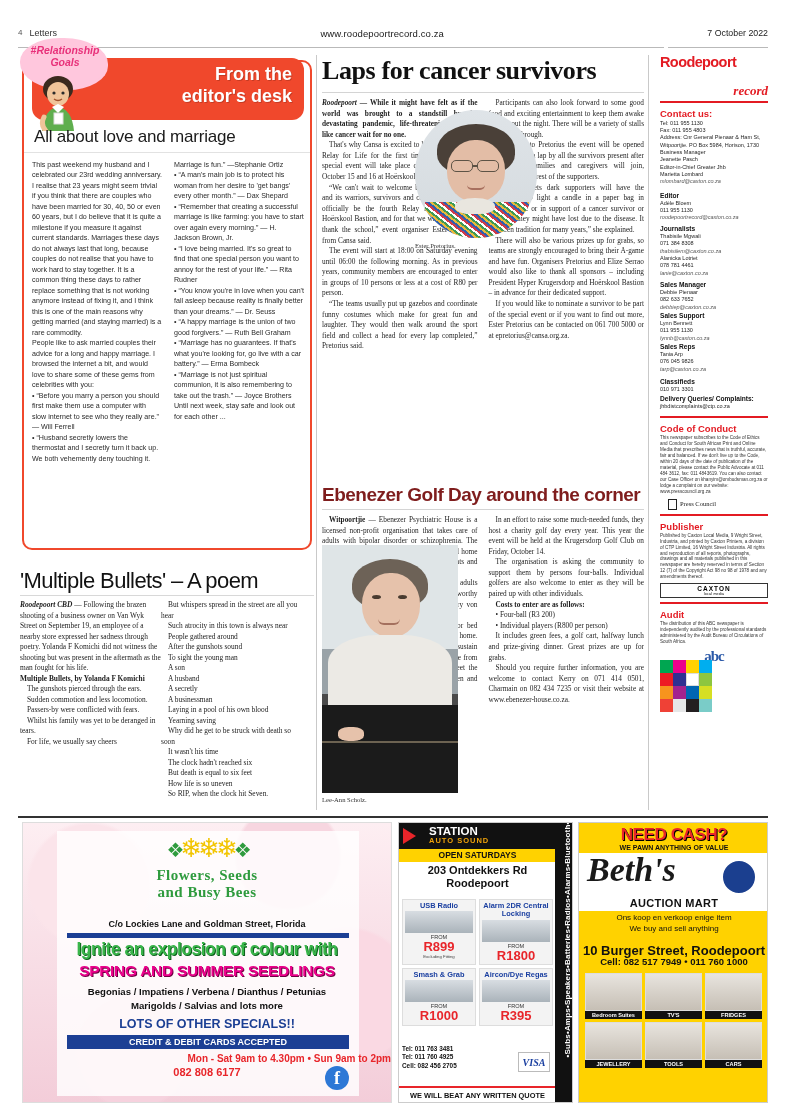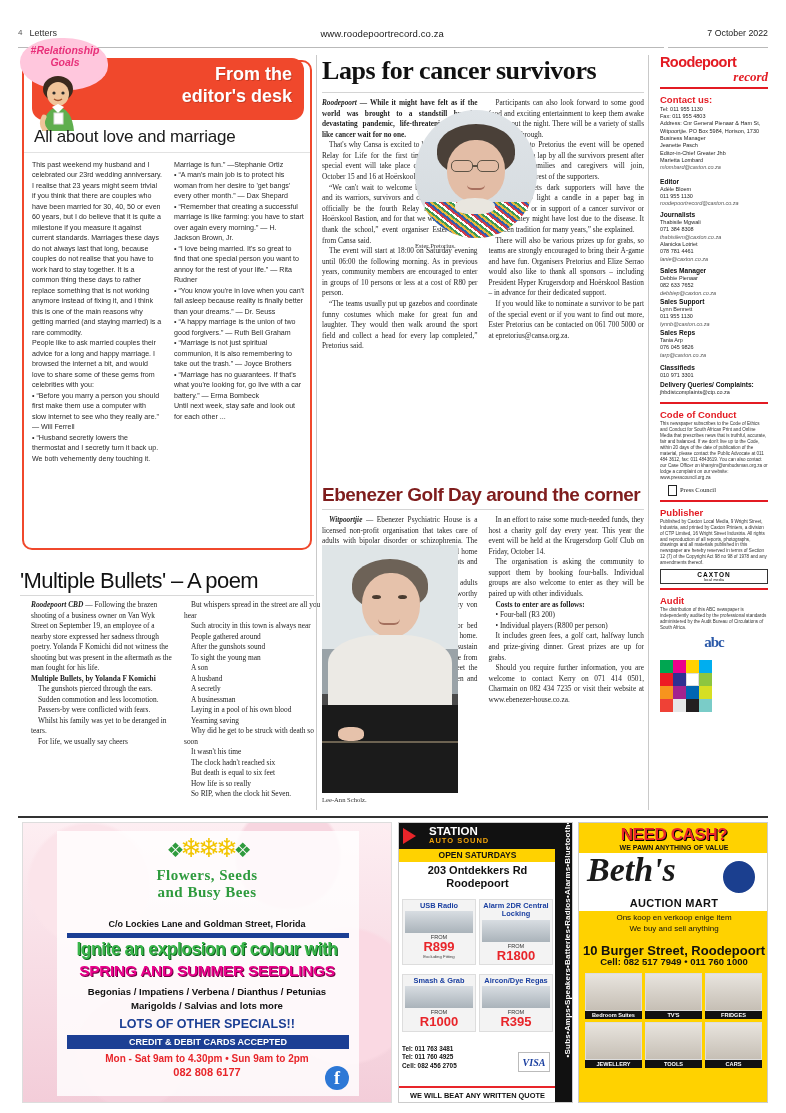--- a/index.html
+++ b/index.html
@@ -65,22 +65,22 @@
   .ed-col { width:130px; font-size:7.1px; line-height:1.48; color:#2a2a2a; }
   .ed-col p { margin-bottom:0; }
 
   
   .poem-title {
     position:absolute; left:20px; top:568px; width:300px;
     font-size:22px; color:#111; letter-spacing:-.6px;
   }
   .poem-rule { position:absolute; left:20px; top:595px; width:294px; height:1px; background:#d8d8d8; }
   .poem-cols {
-    position:absolute; left:31px; top:600px; width:294px; height:210px;
-    display:flex; gap:12px;
+    position:absolute; left:20px; top:600px; width:294px; height:210px;
+    display:flex; 
   }
   .poem-col { width:141px; font-family:"Liberation Serif", serif; font-size:7.4px; line-height:1.42; color:#222; }
   .poem-col .lead { font-weight:bold; font-style:italic; }
   .poem-col .subhead { font-weight:bold; }
   .poem-col .ind { text-indent:7px; }
 
   
   .vsep-a { position:absolute; left:316px; top:55px; width:1px; height:755px; background:#c9c9c9; }
   .vsep-b { position:absolute; left:648px; top:55px; width:1px; height:755px; background:#c9c9c9; }
 
@@ -129,21 +129,21 @@
     position:absolute; left:322px; top:484px; width:322px;
     font-size:19px; color:#7f1d1d; letter-spacing:-.5px;
   }
   .story2-rule { position:absolute; left:322px; top:509px; width:322px; height:1px; background:#d4d4d4; }
   .story2 {
     position:absolute; left:322px; top:515px; width:322px; height:290px;
     font-family:"Liberation Serif", serif; font-size:7.3px; line-height:1.45; color:#1d1d1d;
     column-count:2; column-gap:11px; text-align:justify;
   }
   .story2 p { text-indent:7px; margin:0; }
-  .story2 .lead { font-weight:bold; font-style:italic; }
+  .story2 .lead { font-weight:bold; }
   .story2 .subhead { font-weight:bold; text-indent:7px; }
   .photo2 {
     position:absolute; left:322px; top:545px; width:136px; height:248px;
     background:linear-gradient(#cfd6da,#b9c2c7); overflow:hidden;
   }
   .photo2 .bg { position:absolute; inset:0; background:linear-gradient(#dfe5e7 0 42%, #9aa3a8 42% 60%, #4a4a4a 60% 100%); }
   .photo2 .hair { position:absolute; left:30px; top:14px; width:76px; height:50px; border-radius:50% 50% 40% 40%; background:#6d6257; }
   .photo2 .face { position:absolute; left:40px; top:28px; width:58px; height:64px; border-radius:48%; background:#e6c2ab; }
   .photo2 .eye1 { position:absolute; left:50px; top:50px; width:9px; height:4px; border-radius:50%; background:#493b30; }
   .photo2 .eye2 { position:absolute; left:76px; top:50px; width:9px; height:4px; border-radius:50%; background:#493b30; }
@@ -157,21 +157,21 @@
     font-family:"Liberation Serif", serif; font-size:6.6px; color:#333;
   }
 
   
   .rail { position:absolute; left:660px; top:55px; width:108px; height:755px; }
   .rail .logo-top {
     font-weight:bold; font-size:14.5px; color:#e31b23; letter-spacing:-.6px; line-height:1;
   }
   .rail .logo-sub {
     font-family:"Liberation Serif", serif; font-style:italic; font-weight:bold;
-    font-size:13px; color:#e31b23; text-align:right; line-height:1; margin-top:0;
+    font-size:13px; color:#e31b23; text-align:right; line-height:1; margin-top:14px;
   }
   .rail .redrule { height:2px; background:#e31b23; margin:4px 0 3px; }
   .rail h4 { font-size:9.5px; color:#e31b23; font-weight:bold; margin:5px 0 1px; }
   .rail .blk { font-size:5.5px; line-height:1.34; color:#1f1f1f; }
   .rail .em { font-style:italic; color:#555; }
   .rail .tiny { font-size:4.6px; line-height:1.3; color:#333; }
   .rail .pc {
     display:flex; align-items:center; gap:3px; margin:4px 0 3px 8px;
   }
   .rail .pc .bk { width:9px; height:11px; border:1.2px solid #222; }
@@ -207,21 +207,21 @@
   .daisy .leaf { color:#2f9b3e; font-size:20px; }
   .fl-t1 { position:absolute; top:44px; width:100%; text-align:center; font-family:"Liberation Serif", serif; font-weight:bold; font-size:15px; color:#2f9b3e; line-height:1.12; letter-spacing:.5px; }
   .fl-t2 { position:absolute; top:84px; width:100%; text-align:center; font-family:"Liberation Serif", serif; font-style:italic; font-weight:bold; font-size:10px; color:#2f9b3e; }
   .fl-t3 { position:absolute; top:96px; width:100%; text-align:center; font-weight:bold; font-size:9px; color:#111; }
   .fl-bar1 { position:absolute; left:44px; top:110px; width:282px; height:5px; background:#1c3f94; }
   .fl-t4 { position:absolute; top:116px; width:100%; text-align:center; font-weight:bold; font-size:17.5px; color:#39b54a; letter-spacing:-.5px; -webkit-text-stroke:0; text-shadow:1px 1px 0 #0a5e1a; }
   .fl-t5 { position:absolute; top:139px; width:100%; text-align:center; font-weight:bold; font-size:15.5px; color:#ec008c; letter-spacing:-.3px; text-shadow:1px 1px 0 #6d0040; }
   .fl-t6 { position:absolute; top:162px; width:100%; text-align:center; font-weight:bold; font-size:9.6px; color:#111; line-height:1.5; }
   .fl-t7 { position:absolute; top:194px; width:100%; text-align:center; font-weight:bold; font-size:12.5px; color:#1c3f94; }
   .fl-bar2 { position:absolute; left:44px; top:212px; width:282px; height:14px; background:#1c3f94; color:#fff; font-weight:bold; font-size:9px; text-align:center; line-height:14px; }
-  .fl-t8 { position:absolute; top:230px; width:100%; text-align:center; font-weight:bold; font-size:10px; color:#e8252a; }
+  .fl-t8 { position:absolute; top:230px; width:100%; text-align:right; font-weight:bold; font-size:10px; color:#e8252a; }
   .fl-t9 { position:absolute; top:243px; width:100%; text-align:center; font-weight:bold; font-size:11px; color:#e8252a; }
   .fb-circle { position:absolute; right:42px; bottom:12px; width:24px; height:24px; border-radius:50%; background:#2d78d6; color:#fff; font-family:"Liberation Serif", serif; font-weight:bold; font-size:18px; text-align:center; line-height:24px; }
 
   .ad-station {
     position:absolute; left:398px; top:822px; width:175px; height:281px;
     background:#fff; border:1px solid #ccc; overflow:hidden;
   }
   .st-top { position:absolute; left:0; top:0; width:157px; height:26px; background:#111; }
   .st-logo { position:absolute; left:30px; top:2px; width:124px; font-weight:bold; font-size:11.5px; color:#fff; line-height:1.05; }
   .st-logo .b { display:block; font-size:7.5px; color:#f0a30a; letter-spacing:1px; }
@@ -309,22 +309,22 @@
       <p>• “Before you marry a person you should first make them use a computer with slow internet to see who they really are.” — Will Ferrell</p>
       <p>• “Husband secretly lowers the thermostat and I secretly turn it back up. We both vehemently deny touching it.</p>
     </div>
     <div class="ed-col">
       <p>Marriage is fun.” —Stephanie Ortiz</p>
       <p>• “A man's main job is to protect his woman from her desire to 'get bangs' every other month.” — Dax Shepard</p>
       <p>• “Remember that creating a successful marriage is like farming: you have to start over again every morning.” — H. Jackson Brown, Jr.</p>
       <p>• “I love being married. It's so great to find that one special person you want to annoy for the rest of your life.” — Rita Rudner</p>
       <p>• “You know you're in love when you can't fall asleep because reality is finally better than your dreams.” — Dr. Seuss</p>
       <p>• “A happy marriage is the union of two good forgivers.” — Ruth Bell Graham</p>
+      <p>• “Marriage has no guarantees. If that's what you're looking for, go live with a car battery.” — Erma Bombeck</p>
       <p>• “Marriage is not just spiritual communion, it is also remembering to take out the trash.” — Joyce Brothers</p>
-      <p>• “Marriage has no guarantees. If that's what you're looking for, go live with a car battery.” — Erma Bombeck</p>
       <p>Until next week, stay safe and look out for each other ...</p>
     </div>
   </div>
 
   <div class="poem-title">'Multiple Bullets' – A poem</div>
   <div class="poem-rule"></div>
   <div class="poem-cols">
     <div class="poem-col">
       <p><span class="lead">Roodepoort CBD</span><span> — Following the brazen shooting of a business owner on Van Wyk Street on September 19, an employee of a nearby store expressed her sadness through poetry. Yolanda F Komichi did not witness the shooting but was present in the aftermath as the man fought for his life.</span></p>
       <p class="subhead">Multiple Bullets, by Yolanda F Komichi</p>
@@ -343,21 +343,21 @@
       <p class="ind">A son</p>
       <p class="ind">A husband</p>
       <p class="ind">A secretly</p>
       <p class="ind">A businessman</p>
       <p class="ind">Laying in a pool of his own blood</p>
       <p class="ind">Yearning saving</p>
       <p class="ind">Why did he get to be struck with death so soon</p>
       <p class="ind">It wasn't his time</p>
       <p class="ind">The clock hadn't reached six</p>
       <p class="ind">But death is equal to six feet</p>
-      <p class="ind">How life is so really</p>
+      <p class="ind">How life is so uneven</p>
       <p class="ind">So RIP, when the clock hit Seven.</p>
     </div>
   </div>
 
   <div class="vsep-a"></div>
   <div class="vsep-b"></div>
 
   <h1 class="story1-title">Laps for cancer survivors</h1>
   <div class="story1-rule"></div>
   <div class="story1">
@@ -384,21 +384,21 @@
   </div>
   <div class="cap1">Ester Pretorius.</div>
 
   <h2 class="story2-title">Ebenezer Golf Day around the corner</h2>
   <div class="story2-rule"></div>
   <div class="story2">
     <p><span class="lead">Witpoortjie</span><span> — Ebenezer Psychiatric House is a licensed non-profit organisation that takes care of adults with bipolar disorder or schizophrenia. The house was established in 2005 as a residential home and currently cares for 25 permanent residents and five day residents.</span></p>
     <p>“Our primary aim is to help psychiatric adults diagnosed with these severe disorders to feel worthy and help them deal with their illness,” Kerry von Beddenbrock from the home explained.</p>
     <p>“We are dependent on the government for bed subsidies to help cover the costs of our home. However, these funds often fall short. To help sustain the home, we rely on donations and assistance from the public and corporate sectors to help meet the financial obligations and keep the home open and functional.”</p>
     <p>In an effort to raise some much-needed funds, they host a charity golf day every year. This year the event will be held at the Krugersdorp Golf Club on Friday, October 14.</p>
-    <p>The organisation is asking the community to support them by booking four-balls. Individual groups are also welcome to enter as they will be paired up with other individuals.</p>
+    <p>The organisation is asking the community to support them by persons four-balls. Individual golfers are also welcome to enter as they will be paired up with other individuals.</p>
     <p class="subhead">Costs to enter are as follows:</p>
     <p>• Four-ball (R3 200)</p>
     <p>• Individual players (R800 per person)</p>
     <p>It includes green fees, a golf cart, halfway lunch and prize-giving dinner. Great prizes are up for grabs.</p>
     <p>Should you require further information, you are welcome to contact Kerry on 071 414 0501, Charmain on 082 434 7235 or visit their website at www.ebenezer-house.co.za.</p>
   </div>
   <div class="photo2">
     <div class="bg"></div>
     <div class="hair"></div>
     <div class="face"></div>
@@ -557,21 +557,21 @@
     <div class="st-logo">
       <span>STATION</span>
       <span class="b">AUTO SOUND</span>
     </div>
     <div class="st-open">OPEN SATURDAYS</div>
     <div class="st-addr">
       <div>203 Ontdekkers Rd</div>
       <div>Roodepoort</div>
     </div>
     <div class="st-grid">
-      <div style="display:flex;gap:3px;margin-bottom:9px">
+      <div style="display:flex;gap:3px;margin-bottom:3px">
         <div class="st-cell">
           <div class="nm">USB Radio</div>
           <div class="ph"></div>
           <div class="fr">FROM</div>
           <div class="pr">R899</div>
           <div class="ex">Excluding Fitting</div>
         </div>
         <div class="st-cell">
           <div class="nm">Alarm 2DR Central Locking</div>
           <div class="ph"></div>

